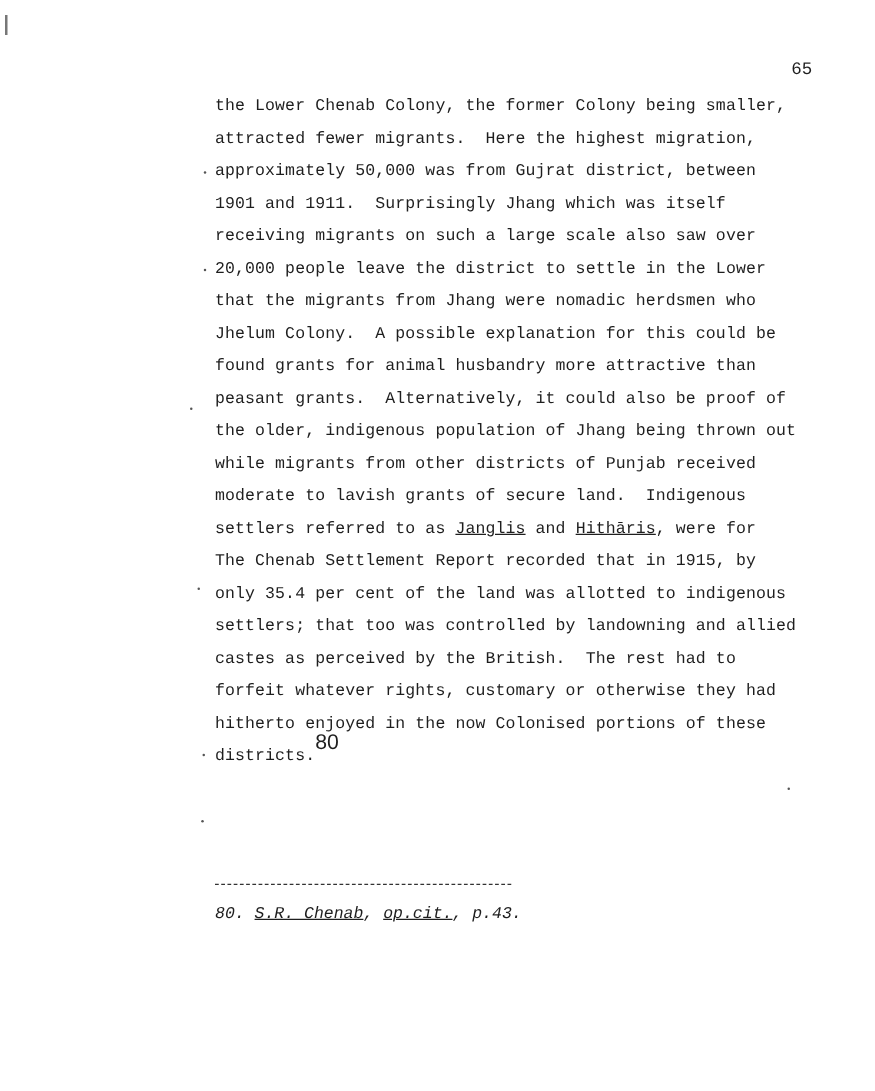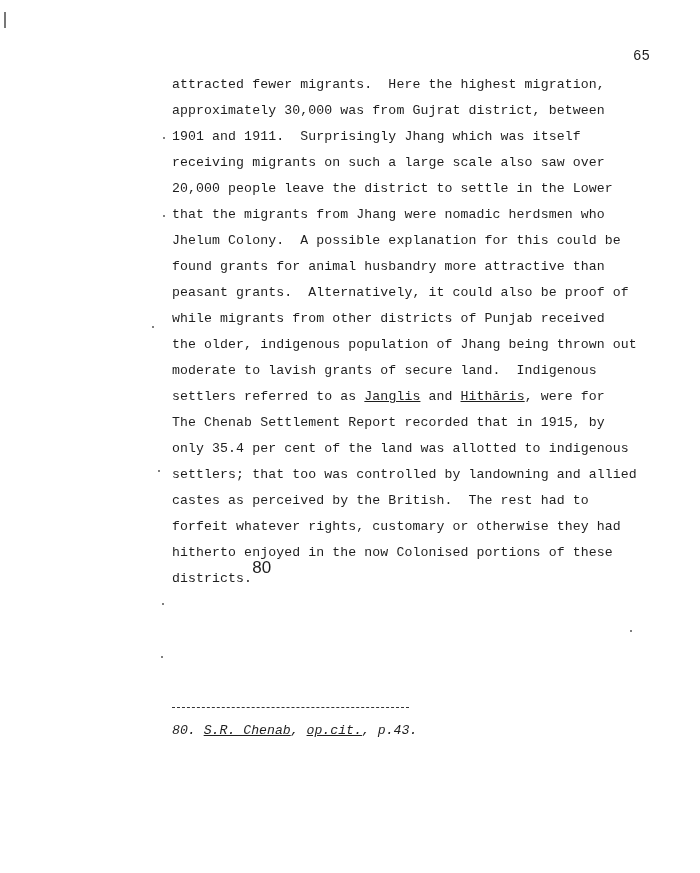--- a/index.html
+++ b/index.html
@@ -17,31 +17,32 @@
   .footnote { position:absolute; left:172px; top:723px; font-size:13.2px; white-space:pre;font-style:italic; }
   .speck { position:absolute; width:2px; height:2px; background:#555; border-radius:1px; }
 </style>
 </head>
 <body>
 
 <div class="edge-mark"></div>
 <div class="page-number">65</div>
 
 <div class="body-text">
+  <div class="line">the Lower Chenab Colony, the former Colony being smaller,</div>
   <div class="line">attracted fewer migrants.  Here the highest migration,</div>
-  <div class="line">approximately 30,000 was from Gujrat district, between</div>
+  <div class="line">approximately 50,000 was from Gujrat district, between</div>
   <div class="line">1901 and 1911.  Surprisingly Jhang which was itself</div>
   <div class="line">receiving migrants on such a large scale also saw over</div>
   <div class="line">20,000 people leave the district to settle in the Lower</div>
   <div class="line">that the migrants from Jhang were nomadic herdsmen who</div>
   <div class="line">Jhelum Colony.  A possible explanation for this could be</div>
   <div class="line">found grants for animal husbandry more attractive than</div>
   <div class="line">peasant grants.  Alternatively, it could also be proof of</div>
+  <div class="line">the older, indigenous population of Jhang being thrown out</div>
   <div class="line">while migrants from other districts of Punjab received</div>
-  <div class="line">the older, indigenous population of Jhang being thrown out</div>
   <div class="line">moderate to lavish grants of secure land.  Indigenous</div>
   <div class="line"><span>settlers referred to as </span><span class="u">Janglis</span><span> and </span><span class="u">Hithāris</span><span>, were for</span></div>
   <div class="line">The Chenab Settlement Report recorded that in 1915, by</div>
   <div class="line">only 35.4 per cent of the land was allotted to indigenous</div>
   <div class="line">settlers; that too was controlled by landowning and allied</div>
   <div class="line">castes as perceived by the British.  The rest had to</div>
   <div class="line">forfeit whatever rights, customary or otherwise they had</div>
   <div class="line">hitherto enjoyed in the now Colonised portions of these</div>
   <div class="line"><span>districts.</span><sup>80</sup></div>
 </div>

